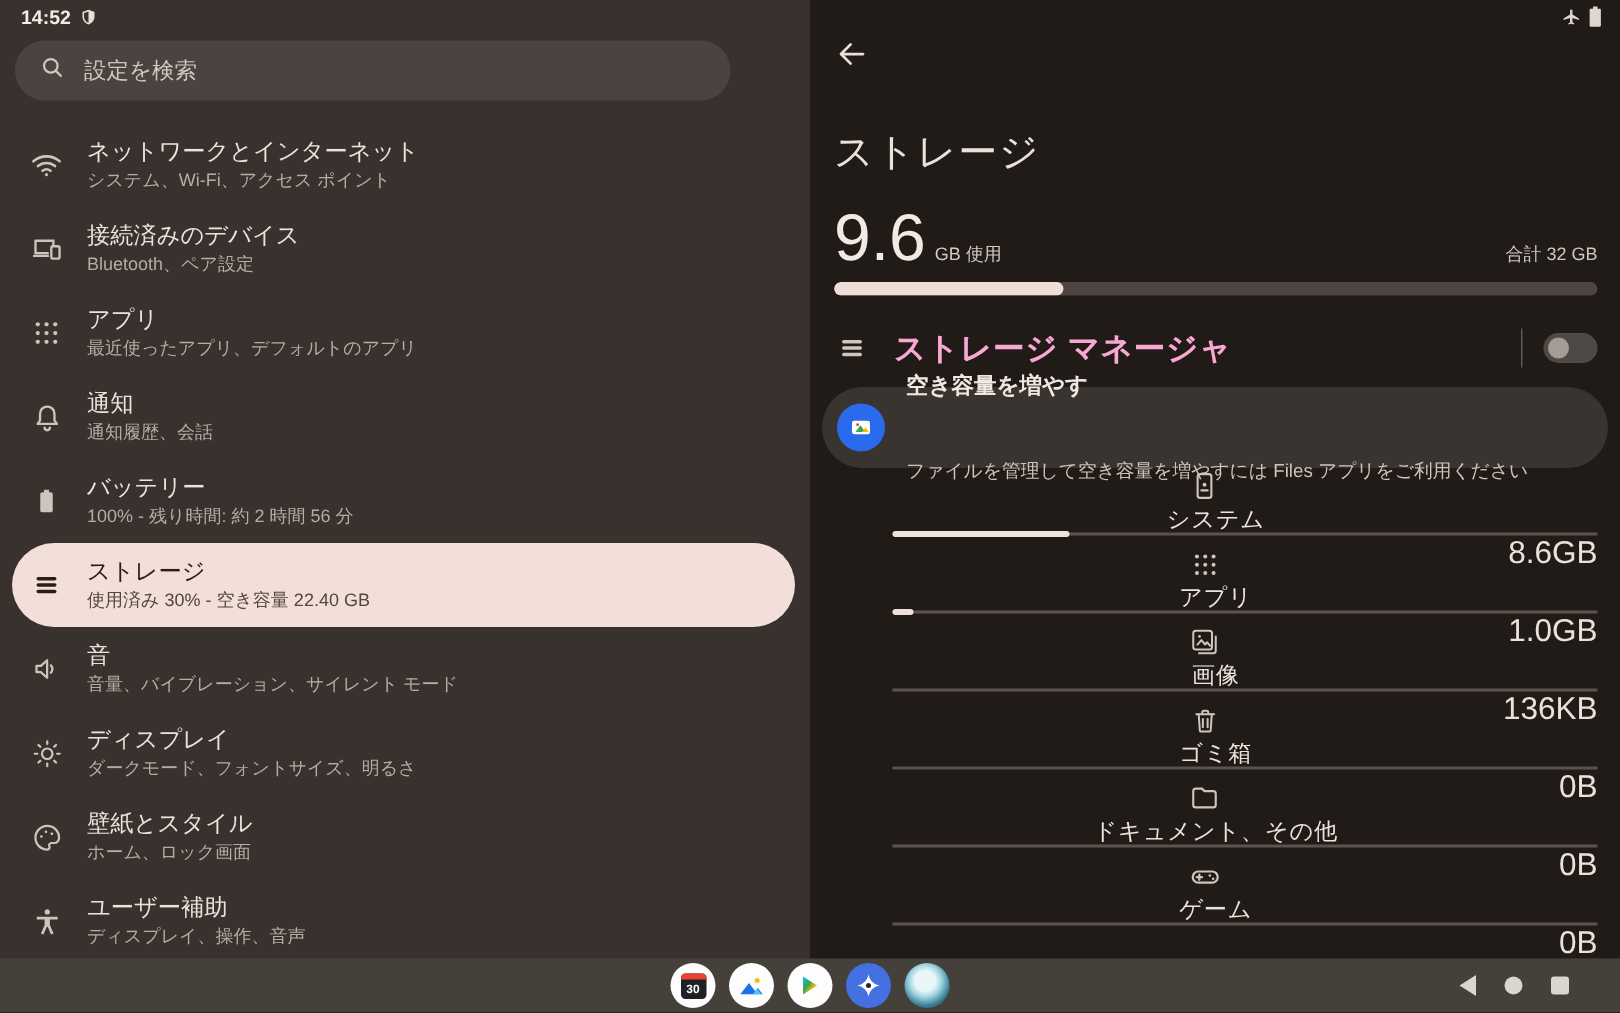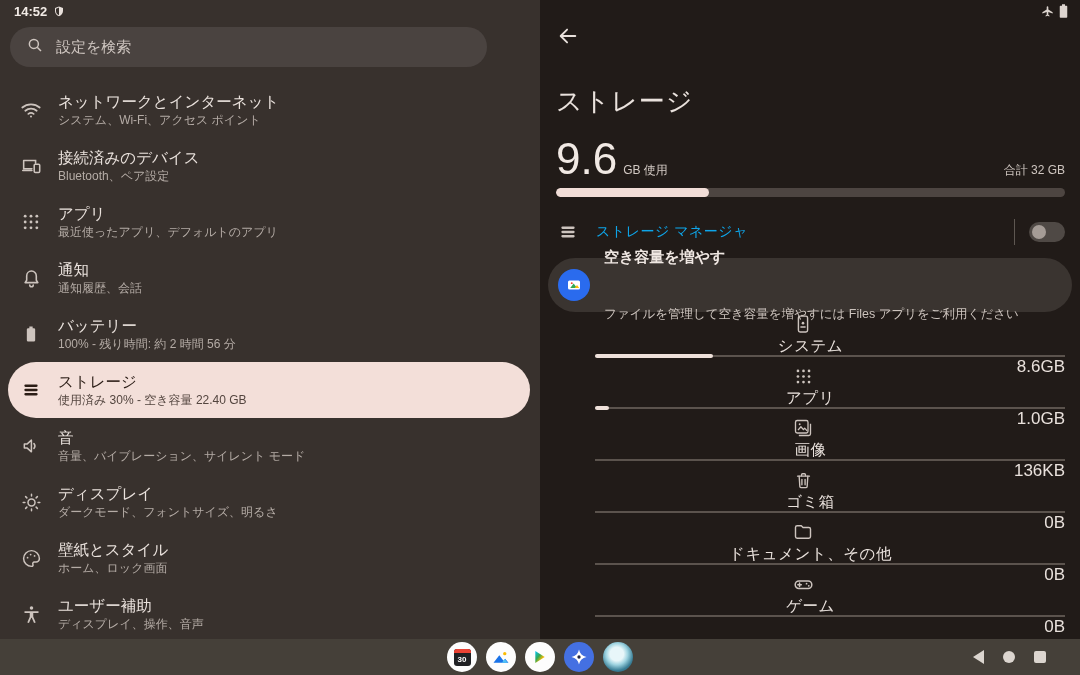--- a/index.html
+++ b/index.html
@@ -36,36 +36,36 @@
   .d-title { position:absolute; left:16px; top:84px; font-size:26px; color:#EAE2DD; letter-spacing:1px; }
   .usage { position:absolute; left:16px; right:15px; top:134px; display:flex; align-items:baseline; }
   .usage .big { font-size:44px; color:#F1E9E4; font-weight:400; }
   .usage .unit { font-size:12px; color:#D3CAC4; margin-left:6px; }
   .usage .total { margin-left:auto; font-size:12px; color:#CFC6C0; }
   .mainbar { position:absolute; left:16px; right:15px; top:188px; height:9px; border-radius:5px; background:#4D4541; overflow:hidden; }
   .mainbar .fill { height:100%; border-radius:5px; background:#F1DDD7; }
 
   .manager { position:absolute; left:16px; right:15px; top:210px; height:44px; display:flex; align-items:center; }
   .manager .ic { width:24px; height:24px; margin-right:16px; color:#CDC4BE; display:flex; align-items:center; justify-content:center; }
-  .manager .lbl { font-size:14px; color:#0ea5e9; letter-spacing:0.5px; }
+  .manager .lbl { font-size:21px; color:#f9a8d4; letter-spacing:0.5px;font-weight:bold; }
   .manager .vdiv { margin-left:auto; width:1px; height:26px; background:#5E5751; margin-right:14px; }
   .toggle { width:36px; height:20px; border-radius:10px; background:#4F4945; position:relative; flex:none; }
   .toggle .thumb { position:absolute; left:3px; top:3px; width:14px; height:14px; border-radius:50%; background:#A59C96; }
 
   .card { position:absolute; left:8px; right:8px; top:258px; height:54px; border-radius:27px; background:#3A3430; display:flex; align-items:center; padding:0 18px 0 10px; }
   .card .appic { width:32px; height:32px; border-radius:50%; background:#2A6BEE; flex:none; margin-right:14px; display:flex; align-items:center; justify-content:center; }
   .card .txt { display:flex; flex-direction:column; min-width:0;gap:36px; }
   .card .t { font-size:15px; font-weight:bold; color:#EFE7E2; }
   .card .s { font-size:12.5px; color:#CCC3BD; margin-top:3px; white-space:nowrap; }
 
   .cats { position:absolute; left:0; right:0; top:312px; }
   .cat { position:relative; height:52px; display:flex; align-items:center; padding:0 15px 0 16px;flex-direction:column; }
   .cat .ic { width:24px; height:24px; margin-right:15px; color:#CDC4BE; flex:none; display:flex; align-items:center; justify-content:center; }
   .cat .lbl { font-size:15.5px; color:#EAE2DD; letter-spacing:0.5px; }
-  .cat .val { margin-left:auto; font-size:17px; color:#E9E1DC; }
+  .cat .val { margin-left:auto; font-size:21px; color:#E9E1DC; }
   .cat .bar { position:absolute; left:55px; right:15px; bottom:7px; height:2px; background:#5B534D; }
   .cat .bar .fill { position:absolute; left:0; top:-1px; height:4px; border-radius:2px; background:#EFE1DA; }
 
   
   .taskbar { position:absolute; left:0; bottom:0; width:1080px; height:36px; background:#454039; z-index:5; }
   .dock { position:absolute; left:50%; top:50%; transform:translate(-50%,-50%); display:flex; gap:9px; align-items:center; }
   .app { width:30px; height:30px; border-radius:50%; overflow:hidden; position:relative; flex:none; }
   .app.white { background:#FDFDFD; display:flex; align-items:center; justify-content:center; }
   .cal-inner { width:17px; height:17px; border-radius:3px; background:#202124; position:relative; display:flex; align-items:flex-end; justify-content:center; }
   .cal-inner .red { position:absolute; top:0; left:0; right:0; height:4px; border-radius:3px 3px 0 0; background:#EA4335; }

